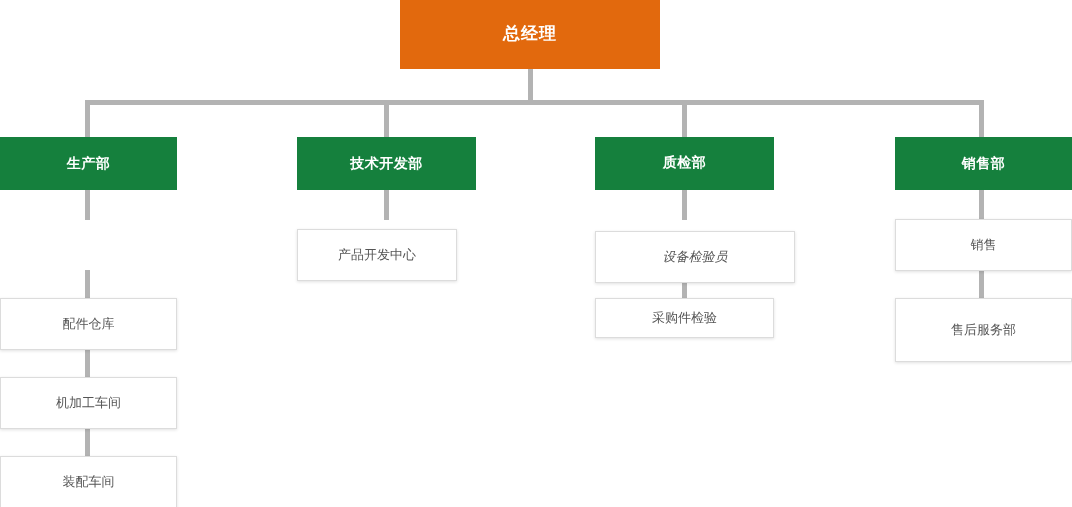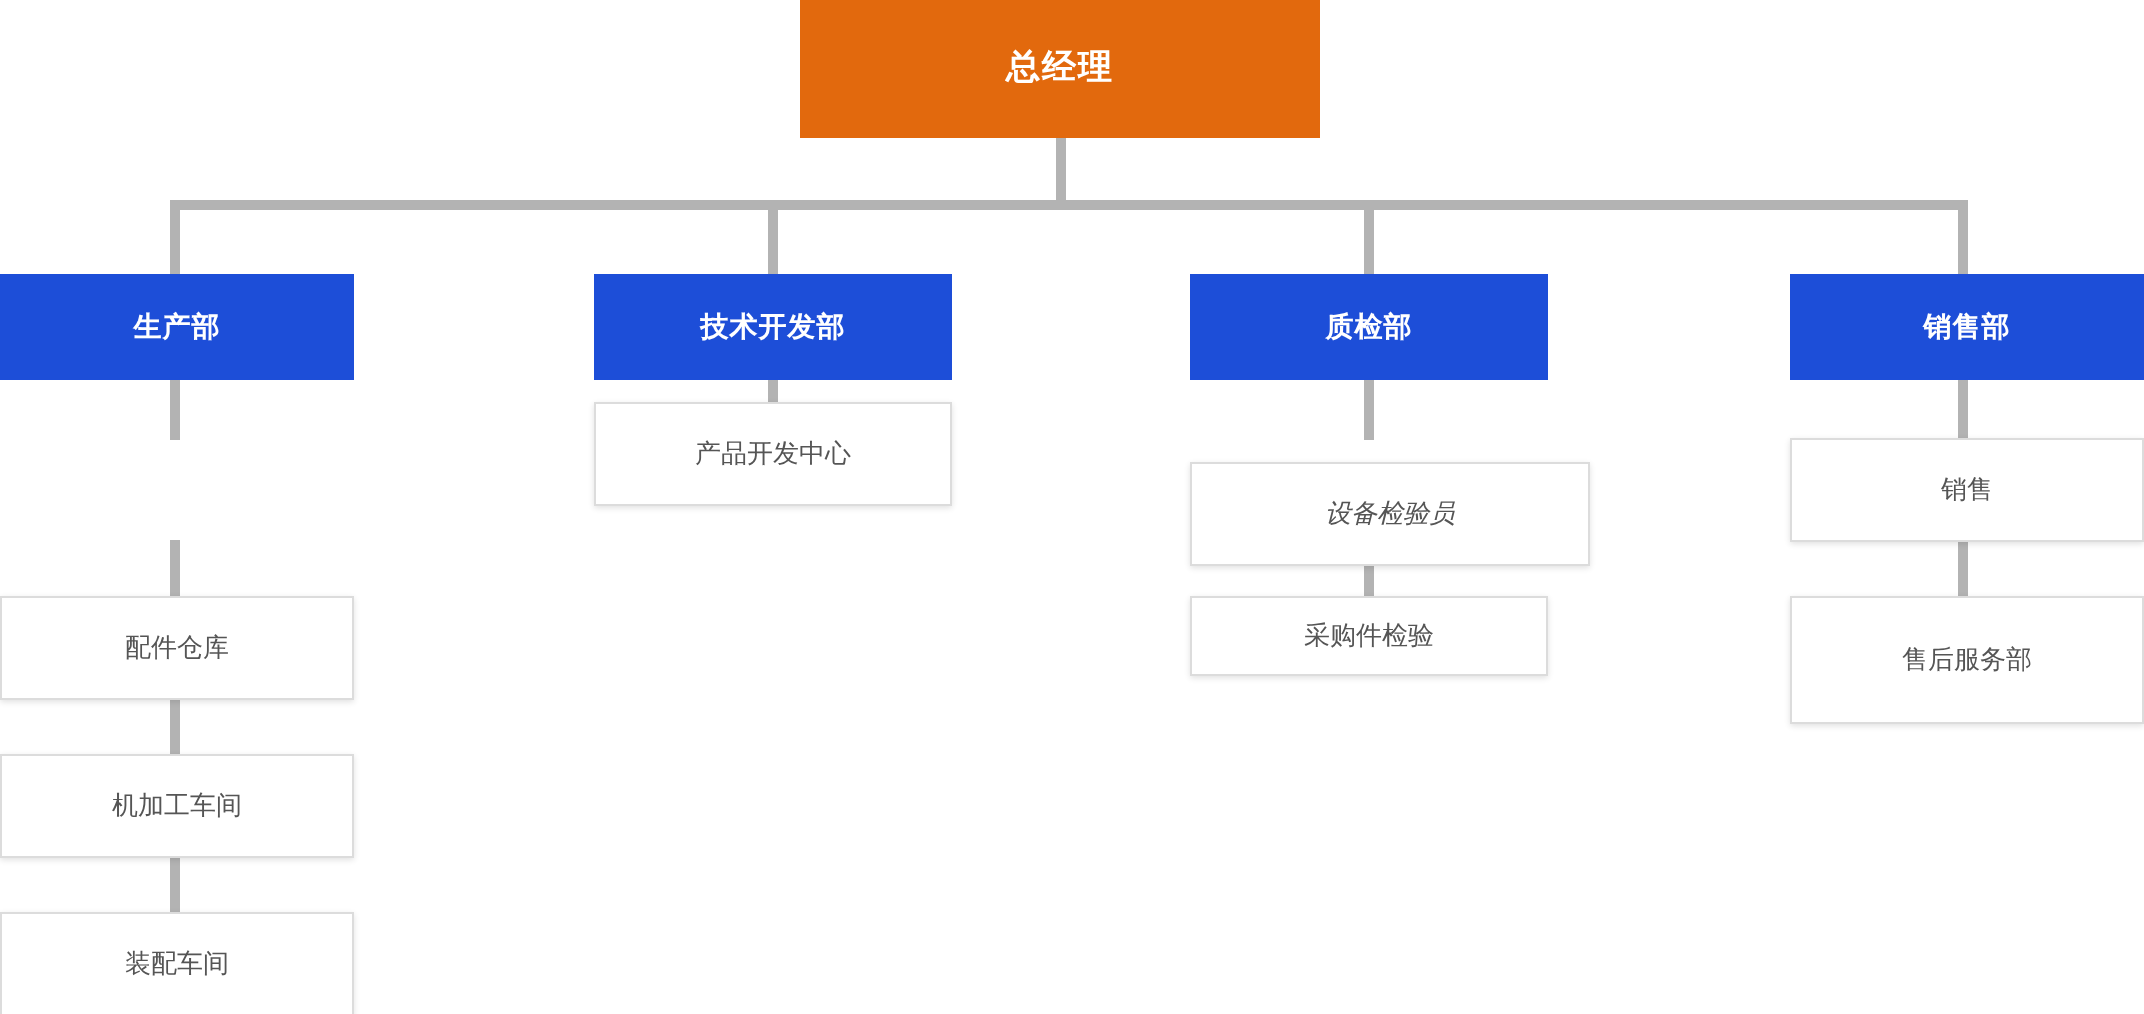--- a/index.html
+++ b/index.html
@@ -39,21 +39,21 @@
 
   .node-root {
     background: #e2690d;
     color: #ffffff;
     font-size: 17px;
     font-weight: bold;
     letter-spacing: 1px;
   }
 
   .node-dept {
-    background: #1d4ed8;
+    background: #15803d;
     color: #ffffff;
     font-size: 14px;
     font-weight: bold;
     letter-spacing: 0.5px;
   }
 
   .node-leaf {
     background: #ffffff;
     color: #555555;
     font-size: 13px;
@@ -85,28 +85,28 @@
   <div class="conn conn-v" style="left:682px; top:190px; width:5px; height:30px;"></div>
   <div class="conn conn-v" style="left:682px; top:270px; width:5px; height:29px;"></div>
 
   <div class="conn conn-v" style="left:979px; top:190px; width:5px; height:30px;"></div>
   <div class="conn conn-v" style="left:979px; top:270px; width:5px; height:29px;"></div>
 
   <div class="node node-root" style="left:400px; top:0px; width:260px; height:69px;">总经理</div>
 
   <div class="node node-dept" style="left:0px; top:137px; width:177px; height:53px;">生产部</div>
   <div class="node node-dept" style="left:297px; top:137px; width:179px; height:53px;">技术开发部</div>
-  <div class="node node-dept" style="left:595px; top:137px; width:179px; height:53px;">质检部</div>
+  <div class="node node-dept" style="left:595px; top:137px; width:179px; height:53px;font-family:Liberation Mono, monospace;">质检部</div>
   <div class="node node-dept" style="left:895px; top:137px; width:177px; height:53px;">销售部</div>
 
   <div class="node node-leaf" style="left:0px; top:298px; width:177px; height:52px;">配件仓库</div>
   <div class="node node-leaf" style="left:0px; top:377px; width:177px; height:52px;">机加工车间</div>
   <div class="node node-leaf" style="left:0px; top:456px; width:177px; height:52px;">装配车间</div>
 
-  <div class="node node-leaf" style="left:297px; top:201px; width:179px; height:52px;">产品开发中心</div>
+  <div class="node node-leaf" style="left:297px; top:229px; width:160px; height:52px;">产品开发中心</div>
 
   <div class="node node-leaf" style="left:595px; top:231px; width:200px; height:52px;font-style:italic;">设备检验员</div>
   <div class="node node-leaf" style="left:595px; top:298px; width:179px; height:40px;">采购件检验</div>
 
   <div class="node node-leaf" style="left:895px; top:219px; width:177px; height:52px;">销售</div>
   <div class="node node-leaf" style="left:895px; top:298px; width:177px; height:64px;">售后服务部</div>
 
 </div>
 
 </body></html>

